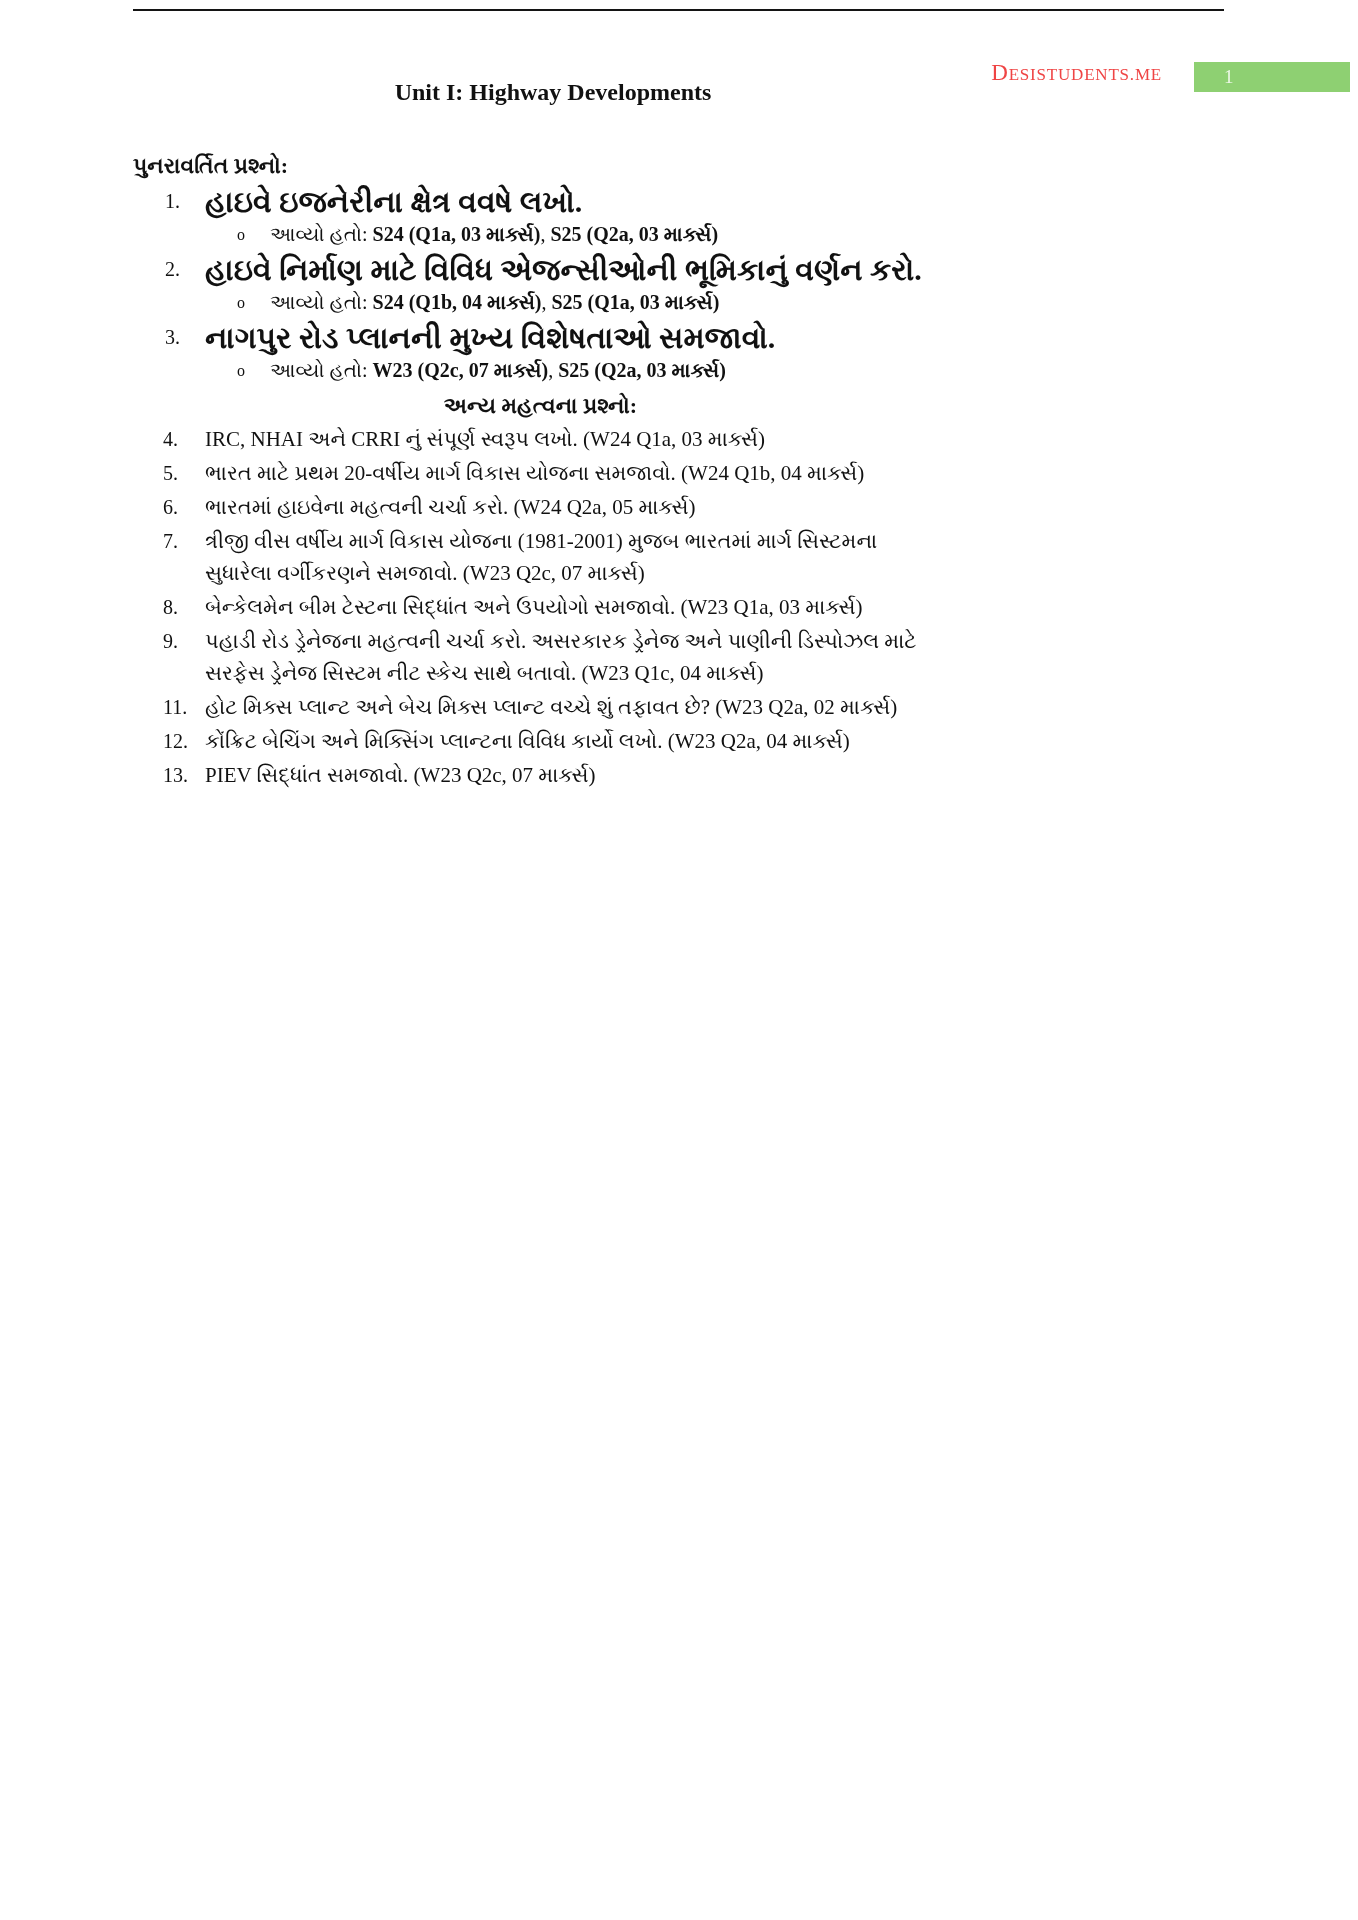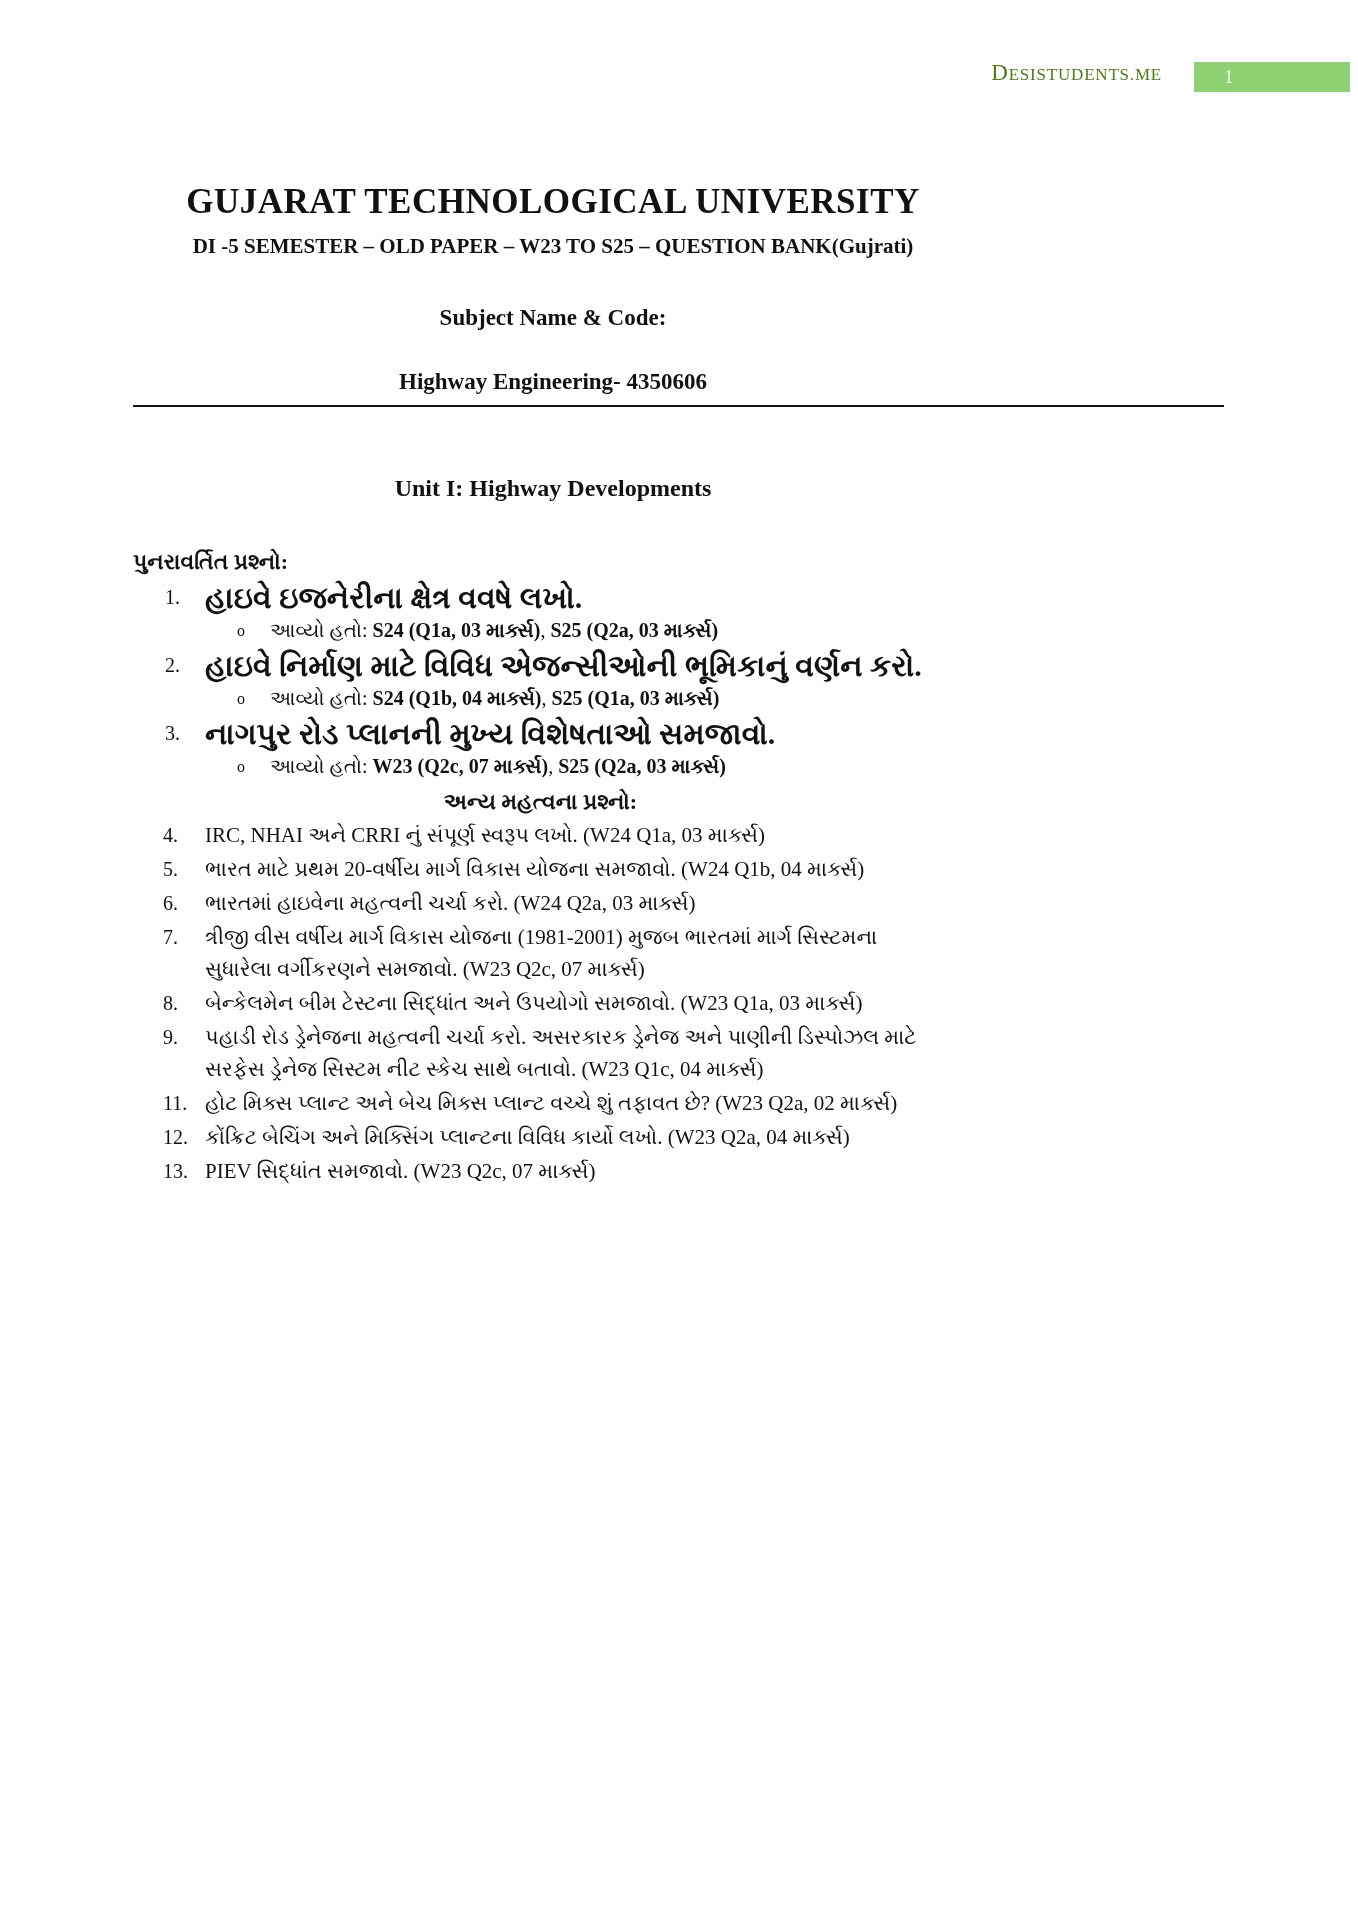--- a/index.html
+++ b/index.html
@@ -10,21 +10,21 @@
     font-family:"Liberation Serif","DejaVu Serif",serif;
     color:#111111;
     overflow:hidden;
   }
   
   .hdr { position:absolute; top:54px; left:0; right:0; height:42px; }
   .site {
     position:absolute; top:6px; right:196px;
     display:inline-block;
     font-size:17px; letter-spacing:0.8px;
-    color:#4d7c0f;
+    color:#ef4444;
   }
   .site::first-letter { font-size:23px; }
   .badge {
     position:absolute; top:8px; left:1194px;
     width:156px; height:30px;
     box-sizing:border-box; padding-left:30px;
     font-size:19px; line-height:30px; color:#eef7e8;
   }
   
   .head-col { margin-left:133px; width:840px; text-align:center; }
@@ -54,26 +54,20 @@
 </head>
 <body>
 
 <div class="page">
 
   <div class="hdr">
     <span class="site">DESISTUDENTS.ME</span>
     <span class="badge" style="background: rgb(142, 208, 114);">1</span>
   </div>
 
-  <div class="head-col">
-    <div class="university">GUJARAT TECHNOLOGICAL UNIVERSITY</div>
-    <div class="paper-line">DI -5 SEMESTER – OLD PAPER – W23 TO S25 – QUESTION BANK(Gujrati)</div>
-    <div class="subject-label">Subject Name &amp; Code:</div>
-    <div class="subject-name">Highway Engineering- 4350606</div>
-  </div>
 
   <div class="rule"></div>
 
   <div class="head-col">
     <div class="unit-title">Unit I: Highway Developments</div>
   </div>
 
   <div class="body-col">
 
     <div class="sec-heading first">પુનરાવર્તિત પ્રશ્નો:</div>
@@ -110,21 +104,21 @@
     <div class="o-item">
       <span class="num">4.</span>
       <span class="q-text">IRC, NHAI અને CRRI નું સંપૂર્ણ સ્વરૂપ લખો. (W24 Q1a, 03 માર્ક્સ)</span>
     </div>
     <div class="o-item">
       <span class="num">5.</span>
       <span class="q-text">ભારત માટે પ્રથમ 20-વર્ષીય માર્ગ વિકાસ યોજના સમજાવો. (W24 Q1b, 04 માર્ક્સ)</span>
     </div>
     <div class="o-item">
       <span class="num">6.</span>
-      <span class="q-text">ભારતમાં હાઇવેના મહત્વની ચર્ચા કરો. (W24 Q2a, 03 માર્ક્સ)</span>
+      <span class="q-text">ભારતમાં હાઇવેના મહત્વની ચર્ચા કરો. (W24 Q2a, 05 માર્ક્સ)</span>
     </div>
     <div class="o-item">
       <span class="num">7.</span>
       <span class="q-text">ત્રીજી વીસ વર્ષીય માર્ગ વિકાસ યોજના (1981-2001) મુજબ ભારતમાં માર્ગ સિસ્ટમના સુધારેલા વર્ગીકરણને સમજાવો. (W23 Q2c, 07 માર્ક્સ)</span>
     </div>
     <div class="o-item">
       <span class="num">8.</span>
       <span class="q-text">બેન્કેલમેન બીમ ટેસ્ટના સિદ્ધાંત અને ઉપયોગો સમજાવો. (W23 Q1a, 03 માર્ક્સ)</span>
     </div>
     <div class="o-item">

